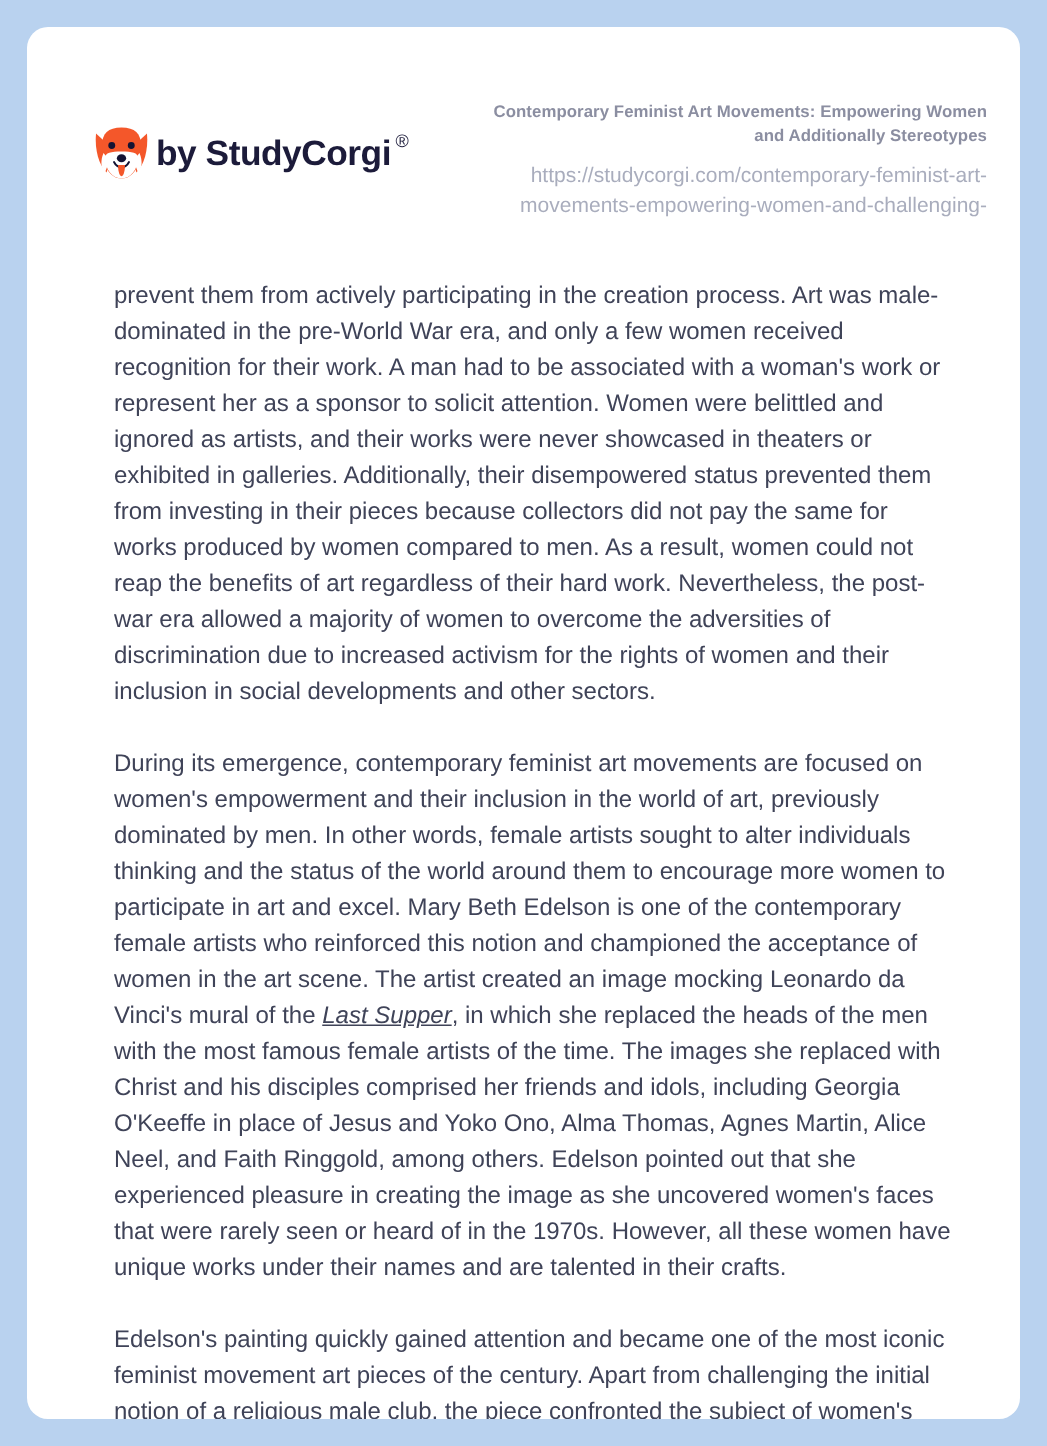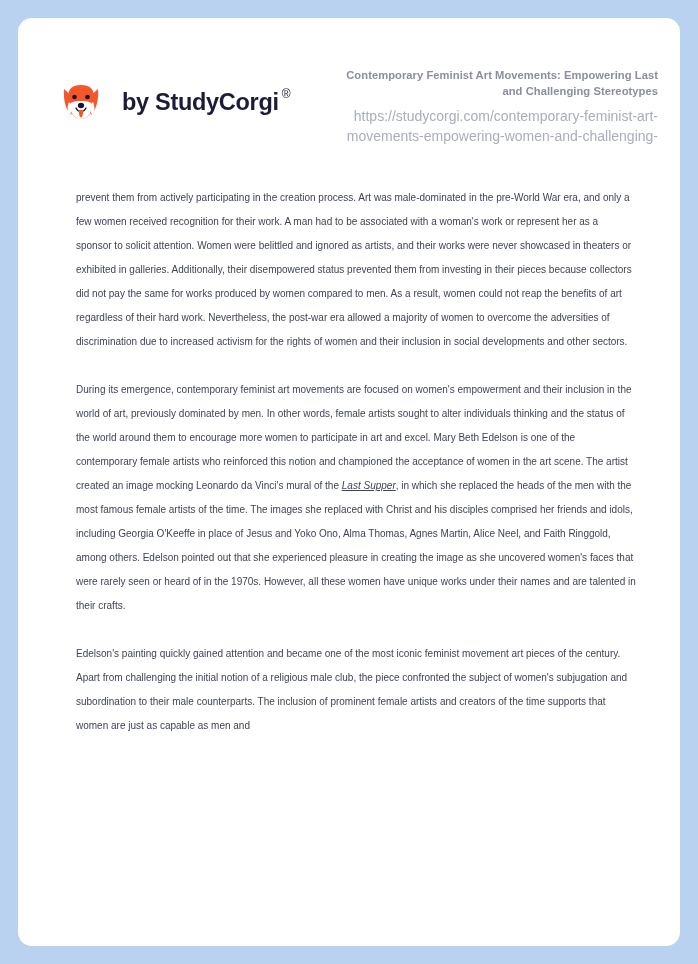--- a/index.html
+++ b/index.html
@@ -27,21 +27,21 @@
   
   .doc-header {
     display: flex;
     align-items: flex-start;
     justify-content: space-between;
     padding: 48px 22px 0 40px;
   }
   .brand {
     display: flex;
     align-items: center;
-    gap: 18px;
+    gap: 0;
     padding-top: 14px;
     justify-content: center;
   }
   .brand-mark {
     width: 46px;
     height: 46px;
     flex: 0 0 46px;
     position: relative;
   }
   .brand-name-wrap {
@@ -82,21 +82,21 @@
     line-height: 1.45;
     margin: 6px 0 0 0;
     word-break: break-word;
   }
   
   .doc-body {
     padding: 0 44px 0 58px;
     margin-top: 40px;
   }
   .doc-body p {
-    font-size: 10px;
+    font-size: 16px;
     line-height: 24px;
     color: #3f4358;
     margin: 0 0 24px 0;
     text-align: left;
   }
   .doc-body p:last-child { margin-bottom: 10px; }
   .doc-body em { font-style: italic; text-decoration: underline; }
 </style>
 </head>
 <body>
@@ -130,21 +130,21 @@
           <path d="M20.7 30 C20.7 35 22 37.5 23 37.5 C24 37.5 25.3 35 25.3 30 Z" fill="#f4572a"></path>
         </svg>
       </div>
       <div class="brand-name-wrap">
         <span class="brand-name">by StudyCorgi</span>
         <span class="brand-reg">®</span>
       </div>
     </div>
 
     <div class="header-meta">
-      <p class="doc-title">Contemporary Feminist Art Movements: Empowering Last and Challenging Stereotypes</p>
+      <p class="doc-title">Contemporary Feminist Art Movements: Empowering Women and Additionally Stereotypes</p>
       <p class="doc-url">https://studycorgi.com/contemporary-feminist-art-movements-empowering-women-and-challenging-</p>
     </div>
 
   </div>
 
   <div class="doc-body">
     <p>prevent them from actively participating in the creation process. Art was male-dominated in the pre-World War era, and only a few women received recognition for their work. A man had to be associated with a woman's work or represent her as a sponsor to solicit attention. Women were belittled and ignored as artists, and their works were never showcased in theaters or exhibited in galleries. Additionally, their disempowered status prevented them from investing in their pieces because collectors did not pay the same for works produced by women compared to men. As a result, women could not reap the benefits of art regardless of their hard work. Nevertheless, the post-war era allowed a majority of women to overcome the adversities of discrimination due to increased activism for the rights of women and their inclusion in social developments and other sectors.</p>
     <p id="paragraph-with-italic"><span>During its emergence, contemporary feminist art movements are focused on women's empowerment and their inclusion in the world of art, previously dominated by men. In other words, female artists sought to alter individuals thinking and the status of the world around them to encourage more women to participate in art and excel. Mary Beth Edelson is one of the contemporary female artists who reinforced this notion and championed the acceptance of women in the art scene. The artist created an image mocking Leonardo da Vinci's mural of the </span><em>Last Supper</em><span>, in which she replaced the heads of the men with the most famous female artists of the time. The images she replaced with Christ and his disciples comprised her friends and idols, including Georgia O'Keeffe in place of Jesus and Yoko Ono, Alma Thomas, Agnes Martin, Alice Neel, and Faith Ringgold, among others. Edelson pointed out that she experienced pleasure in creating the image as she uncovered women's faces that were rarely seen or heard of in the 1970s. However, all these women have unique works under their names and are talented in their crafts.</span></p>
     <p>Edelson's painting quickly gained attention and became one of the most iconic feminist movement art pieces of the century. Apart from challenging the initial notion of a religious male club, the piece confronted the subject of women's subjugation and subordination to their male counterparts. The inclusion of prominent female artists and creators of the time supports that women are just as capable as men and</p>
   </div>

